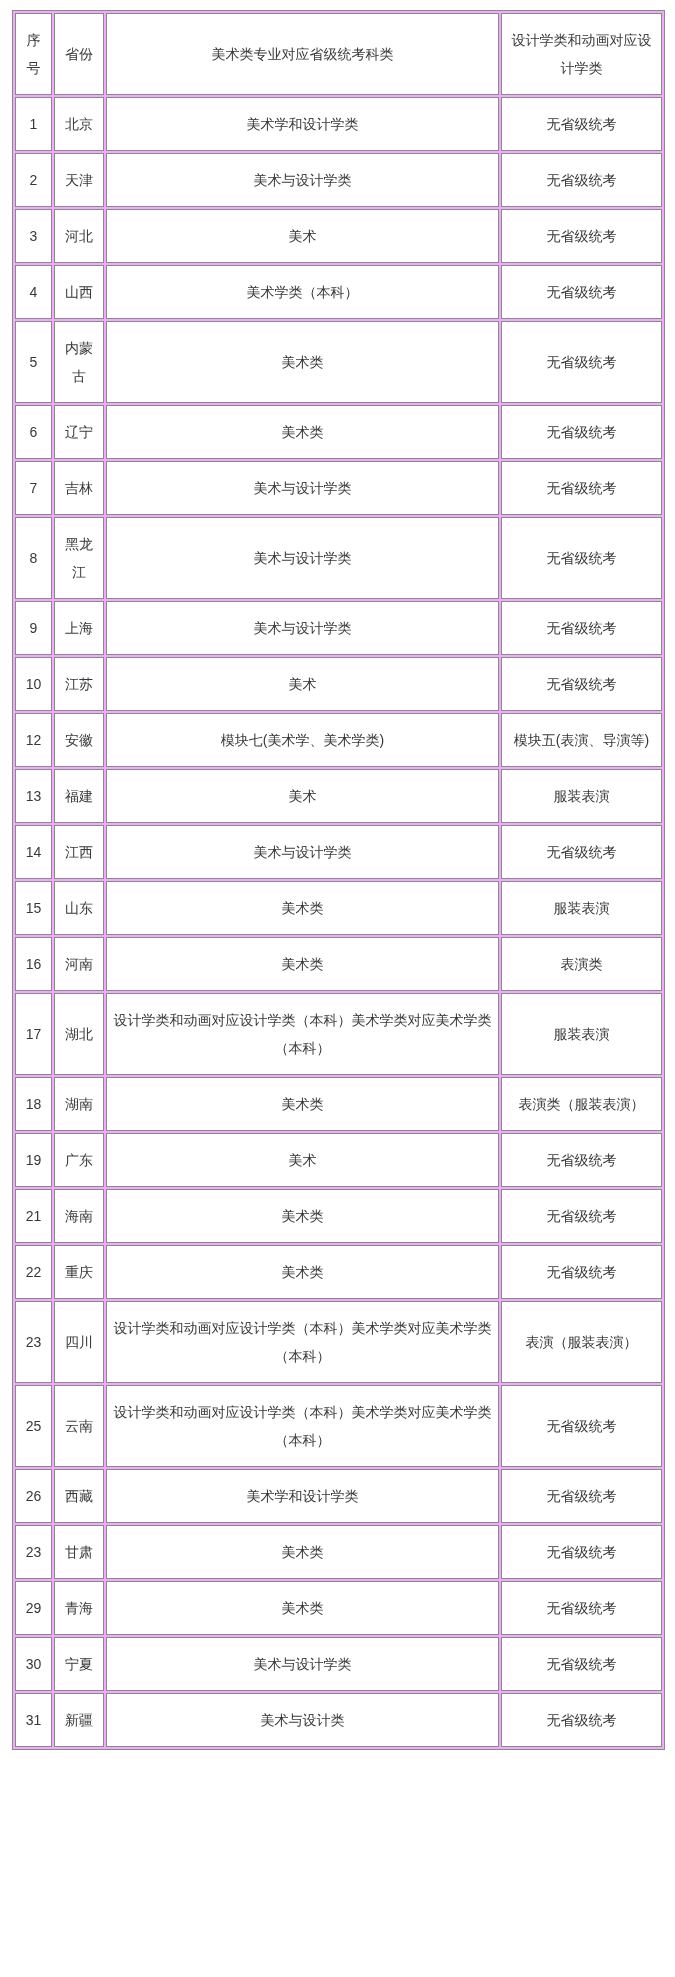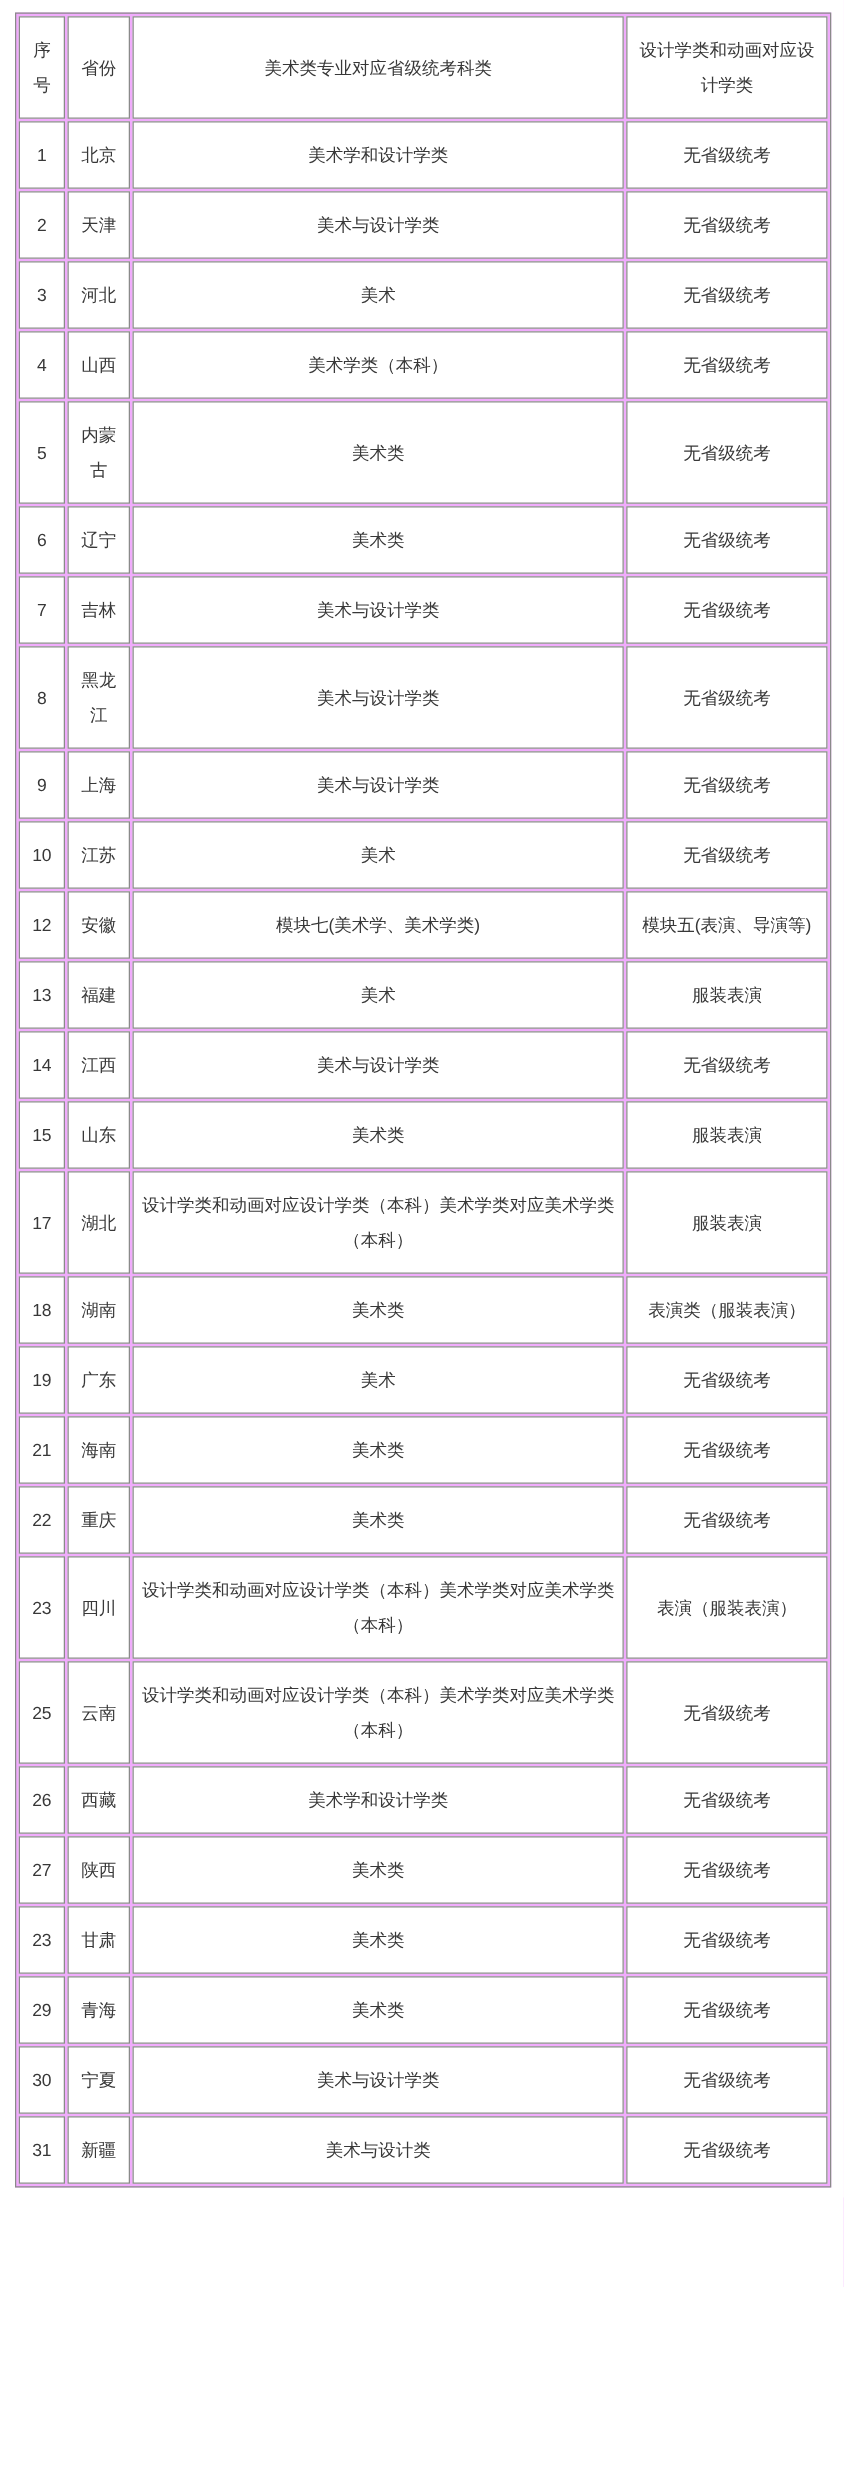--- a/index.html
+++ b/index.html
@@ -140,20 +140,26 @@
           <td>美术与设计学类</td>
           <td>无省级统考</td>
         </tr>
         <tr>
           <td>15</td>
           <td>山东</td>
           <td>美术类</td>
           <td>服装表演</td>
         </tr>
         <tr>
+          <td>16</td>
+          <td>河南</td>
+          <td>美术类</td>
+          <td>表演类</td>
+        </tr>
+        <tr>
           <td>17</td>
           <td>湖北</td>
           <td>设计学类和动画对应设计学类（本科）美术学类对应美术学类（本科）</td>
           <td>服装表演</td>
         </tr>
         <tr>
           <td>18</td>
           <td>湖南</td>
           <td>美术类</td>
           <td>表演类（服装表演）</td>
@@ -185,26 +191,20 @@
         <tr>
           <td>25</td>
           <td>云南</td>
           <td>设计学类和动画对应设计学类（本科）美术学类对应美术学类（本科）</td>
           <td>无省级统考</td>
         </tr>
         <tr>
           <td>26</td>
           <td>西藏</td>
           <td>美术学和设计学类</td>
-          <td>无省级统考</td>
-        </tr>
-        <tr>
-          <td>27</td>
-          <td>陕西</td>
-          <td>美术类</td>
           <td>无省级统考</td>
         </tr>
         <tr>
           <td>23</td>
           <td>甘肃</td>
           <td>美术类</td>
           <td>无省级统考</td>
         </tr>
         <tr>
           <td>29</td>

